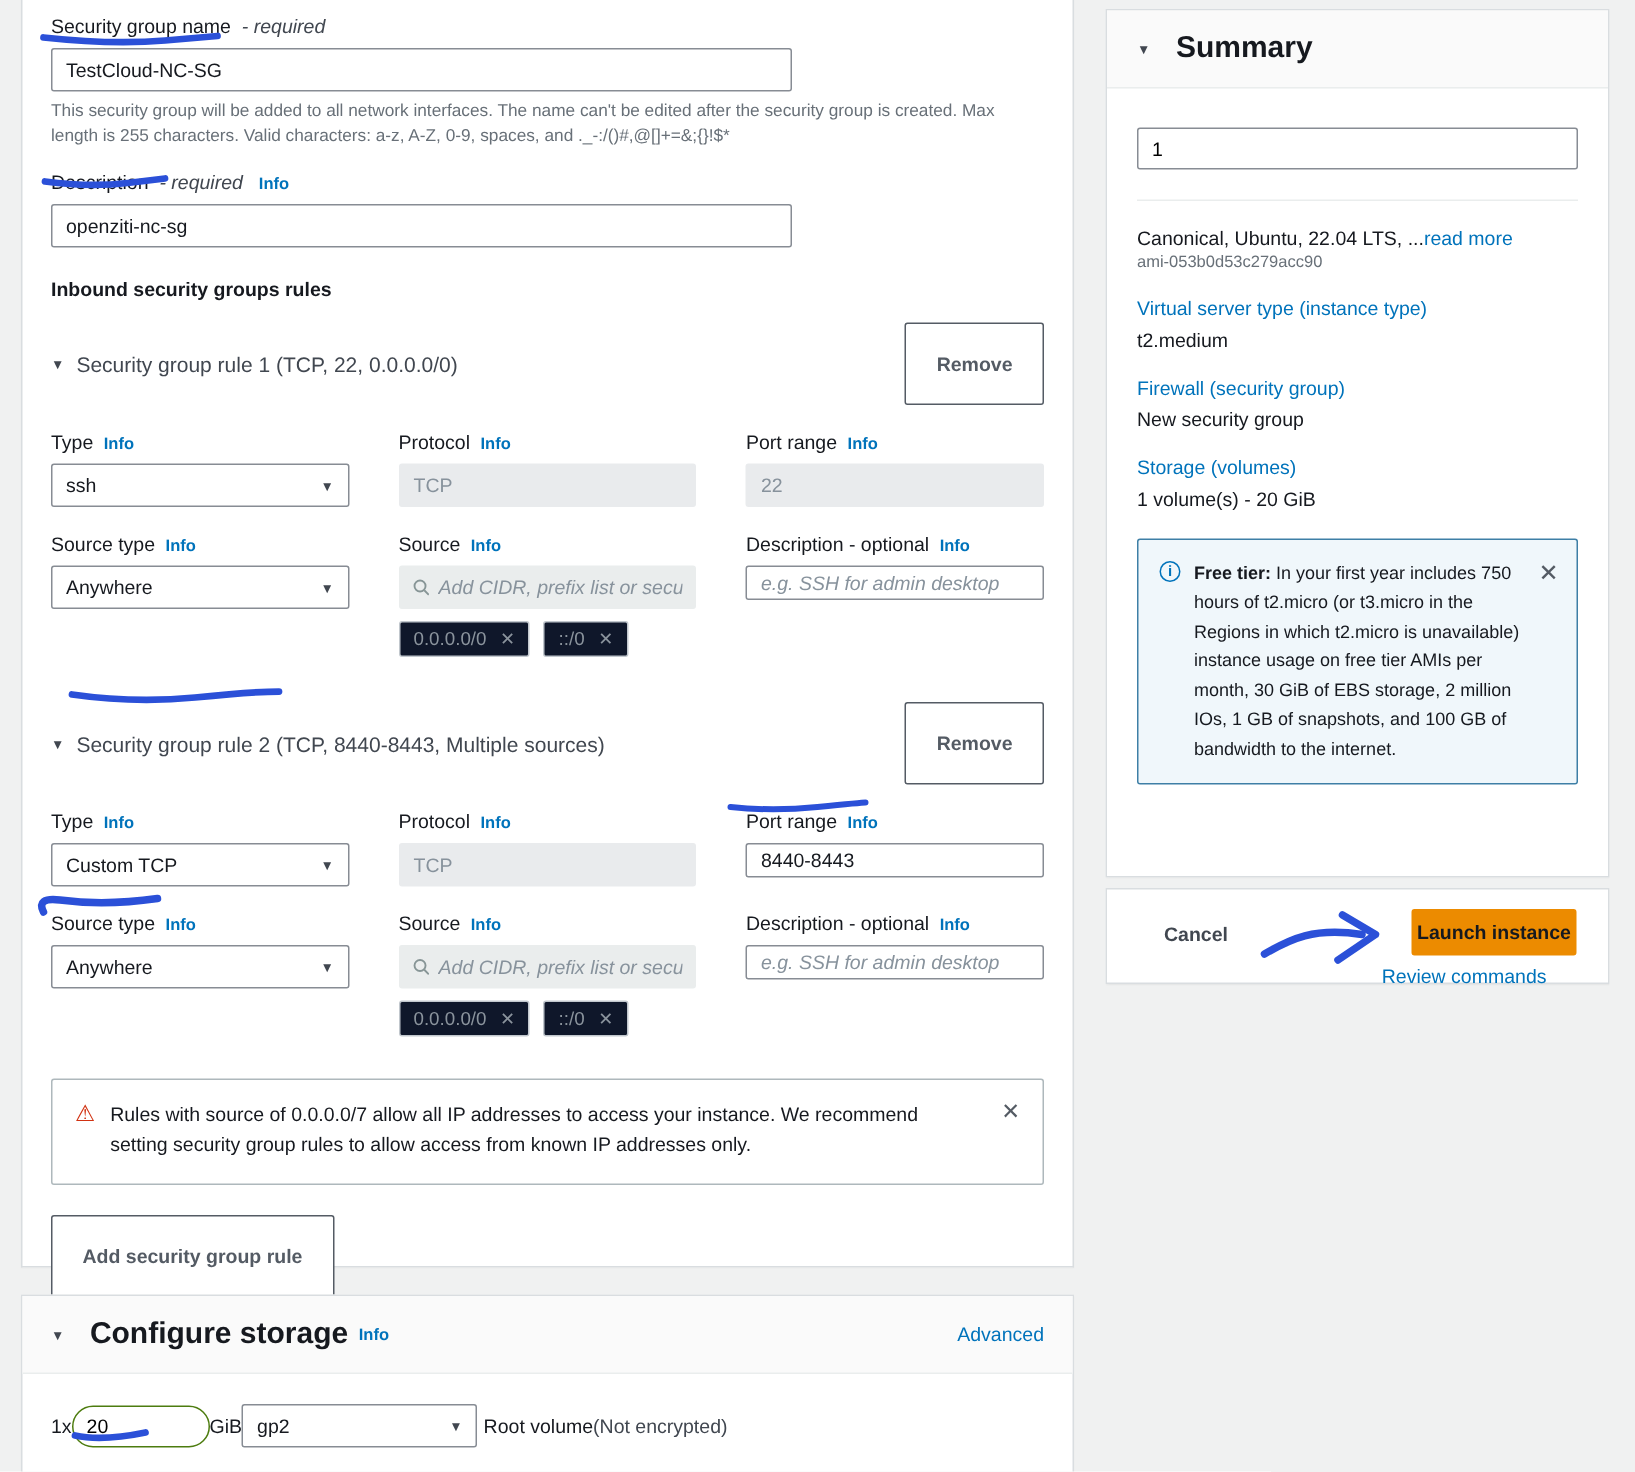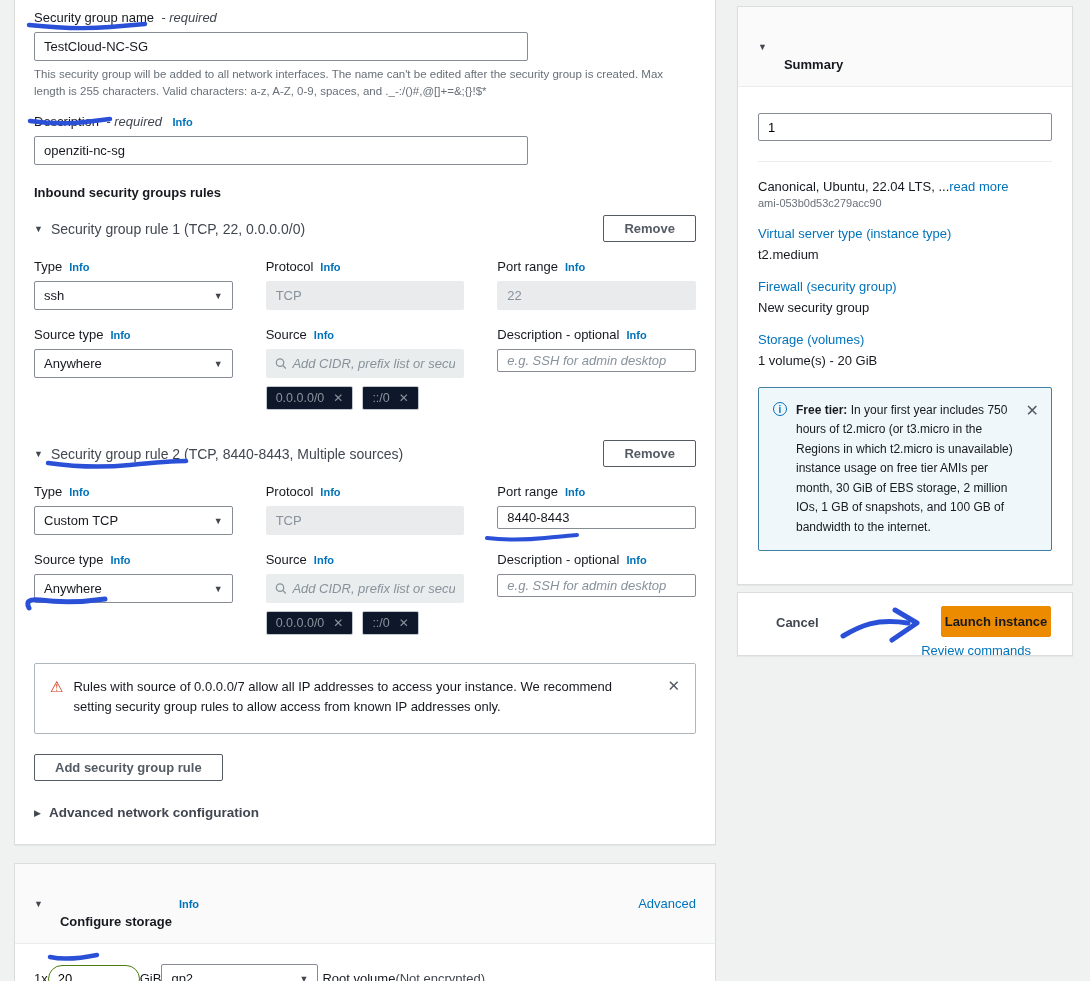--- a/index.html
+++ b/index.html
@@ -33,21 +33,21 @@
 
   .section-heading { font-weight:bold; font-size:13px; margin-top:20px; }
 
   .rule { margin-top:15px; }
   .rule-head { display:flex; align-items:center; margin-top:6px; }
   .tri { font-size:9px; color:#414750; margin-right:8px; }
   .tri-r { font-size:9px; color:#414750; margin-right:8px; }
   .rule-title { font-size:14px; color:#414750; }
   .btn-secondary {
     margin-left:auto; background:#fff; border:1px solid #545b64; border-radius:2px;
-    color:#545b64; font-weight:bold; font-size:13px; padding:5px 20px; cursor:pointer;
+    color:#545b64; font-weight:bold; font-size:13px; padding:19px 20px; cursor:pointer;
     font-family:inherit;
   }
   .grid3 { display:grid; grid-template-columns:1fr 1fr 1fr; column-gap:33px; margin-top:17px; align-items:start; }
   .fld-label { font-size:13px; color:#16191f; margin-bottom:7px; }
   .select {
     height:29px; border:1px solid #878c94; border-radius:2px; background:#fff;
     display:flex; align-items:center; padding:0 9px; cursor:pointer;
   }
   .select .caret { margin-left:auto; font-size:9px; color:#414750; }
   .input-disabled {
@@ -84,21 +84,21 @@
 
   .add-rule { margin-top:20px; display:inline-block; margin-left:0; }
   .expand-row { margin-top:24px; display:flex; align-items:center; cursor:pointer; }
   .expand-row span.txt { font-weight:bold; color:#414750; font-size:13.5px; }
 
   
   .card-header {
     background:#fafafa; border-bottom:1px solid #eaeded; padding:14px 20px;
     display:flex; align-items:center;
   }
-  .card-header .title { font-weight:bold; font-size:13px; margin-left:9px;margin-top:36px; }
+  .card-header .title { font-weight:bold; font-size:20px; margin-left:9px; }
   .sum-body { padding:18px 20px; }
   .sum-input {
     display:block; width:100%; height:28px; margin-top:8px;
     border:1px solid #878c94; border-radius:2px; padding:0 9px;
     font-family:inherit; font-size:13px; outline:none;
   }
   .divider { border:none; border-top:1px solid #eaeded; margin:20px 0 0 0; }
   .sum-section { margin-top:17px; }
   .sum-label { color:#0073bb; font-size:13px; cursor:pointer; }
   .sum-value { margin-top:6px; font-size:13px; color:#16191f; }

